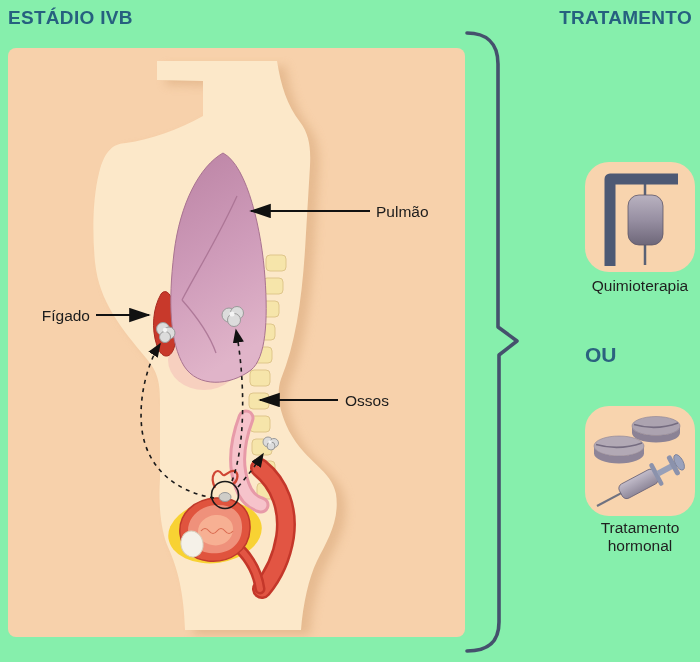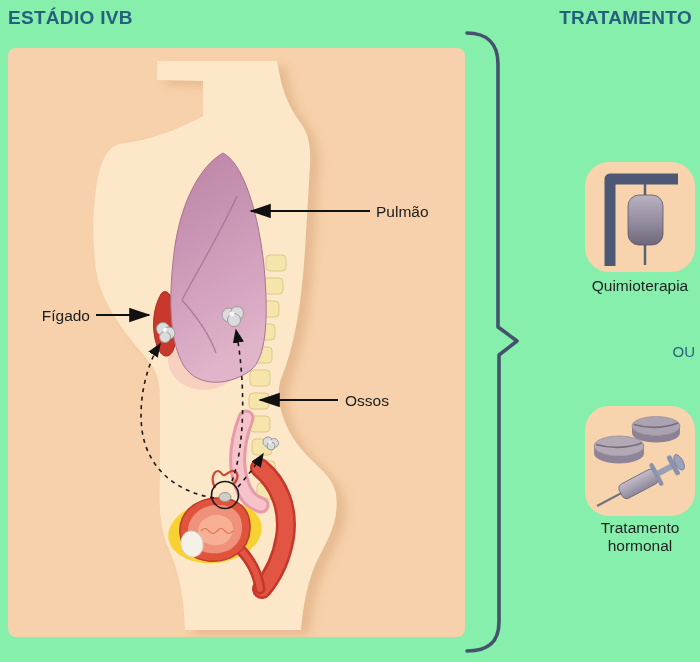--- a/index.html
+++ b/index.html
@@ -14,22 +14,22 @@
   .panel svg{display:block;}
   .brace{position:absolute;left:455px;top:24px;width:80px;height:634px;}
   .card{position:absolute;left:585px;width:110px;height:110px;border-radius:24px;
         background:#f8d4ae;}
   .card-chemo{top:162px;}
   .card-hormonal{top:406px;}
   .caption{position:absolute;left:570px;width:140px;text-align:center;
            font-size:15.5px;line-height:1.16;color:#1f1f1f;}
   .caption-chemo{top:277px;}
   .caption-hormonal{top:519px;}
-  .or-sep{position:absolute;left:585px;top:343px;width:110px;text-align:right;
-          font-size:15px;font-weight:400;color:#2b627f;}
+  .or-sep{position:absolute;left:585px;top:343px;width:110px;text-align:left;
+          font-size:21px;font-weight:700;color:#2b627f;}
   .albl{font-family:"Liberation Sans",sans-serif;font-size:15.5px;fill:#1c1c1c;}
 </style>
 </head>
 <body>
 
 <div class="canvas">
 
   <div class="stage-title">ESTÁDIO IVB</div>
   <div class="treatment-title">TRATAMENTO</div>
 

